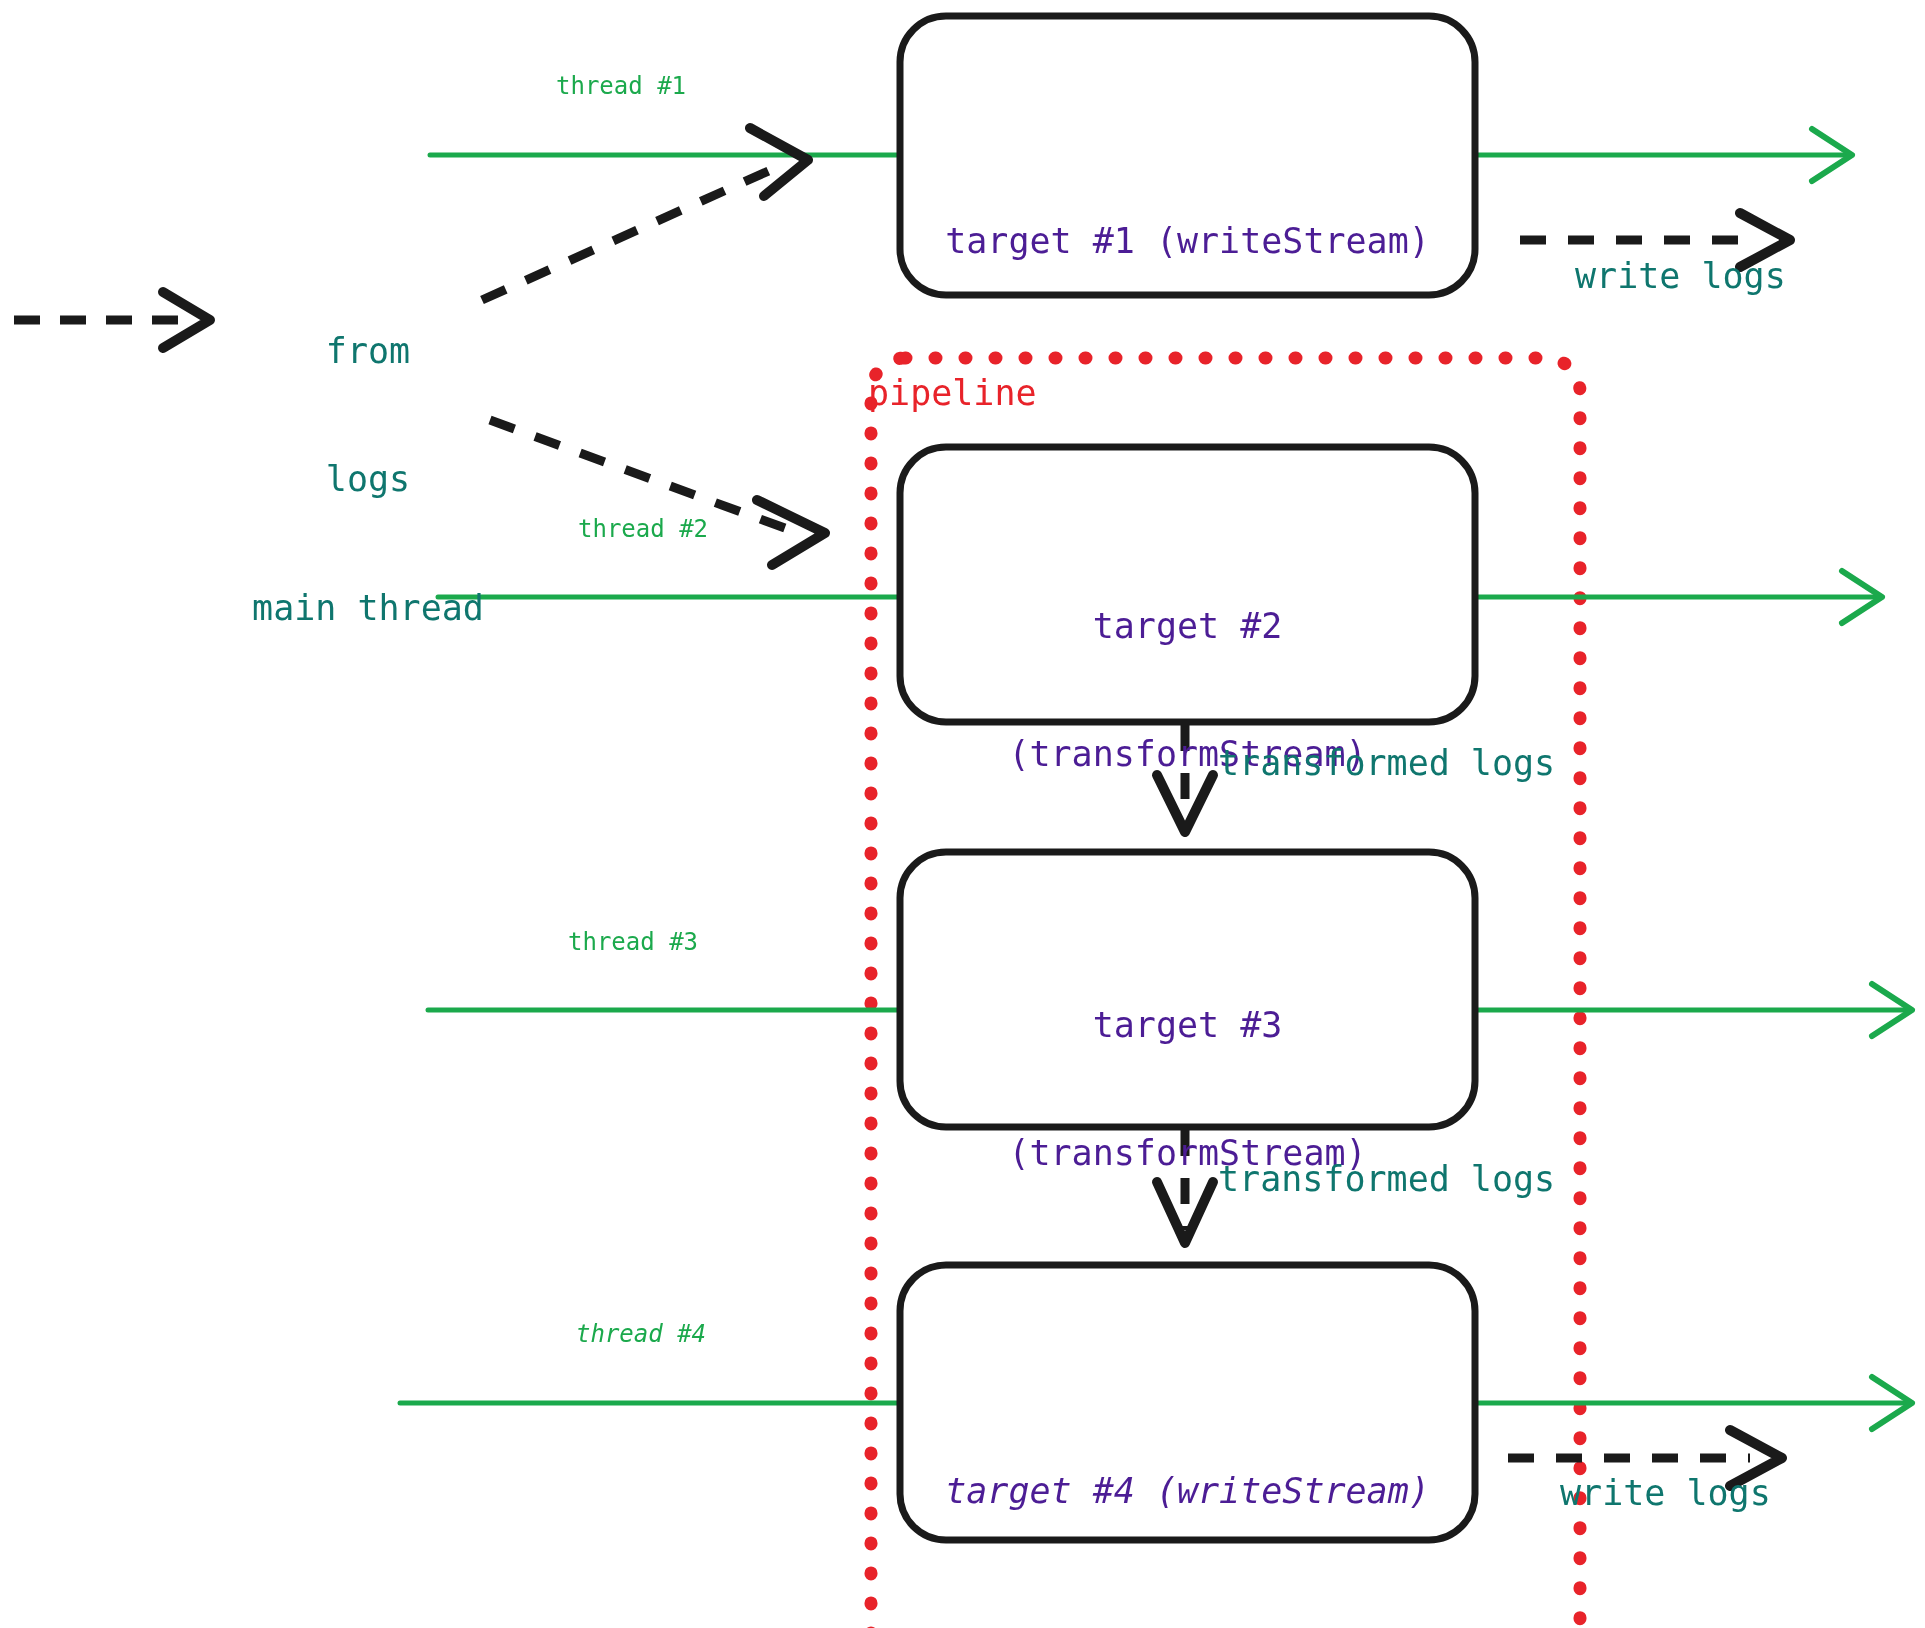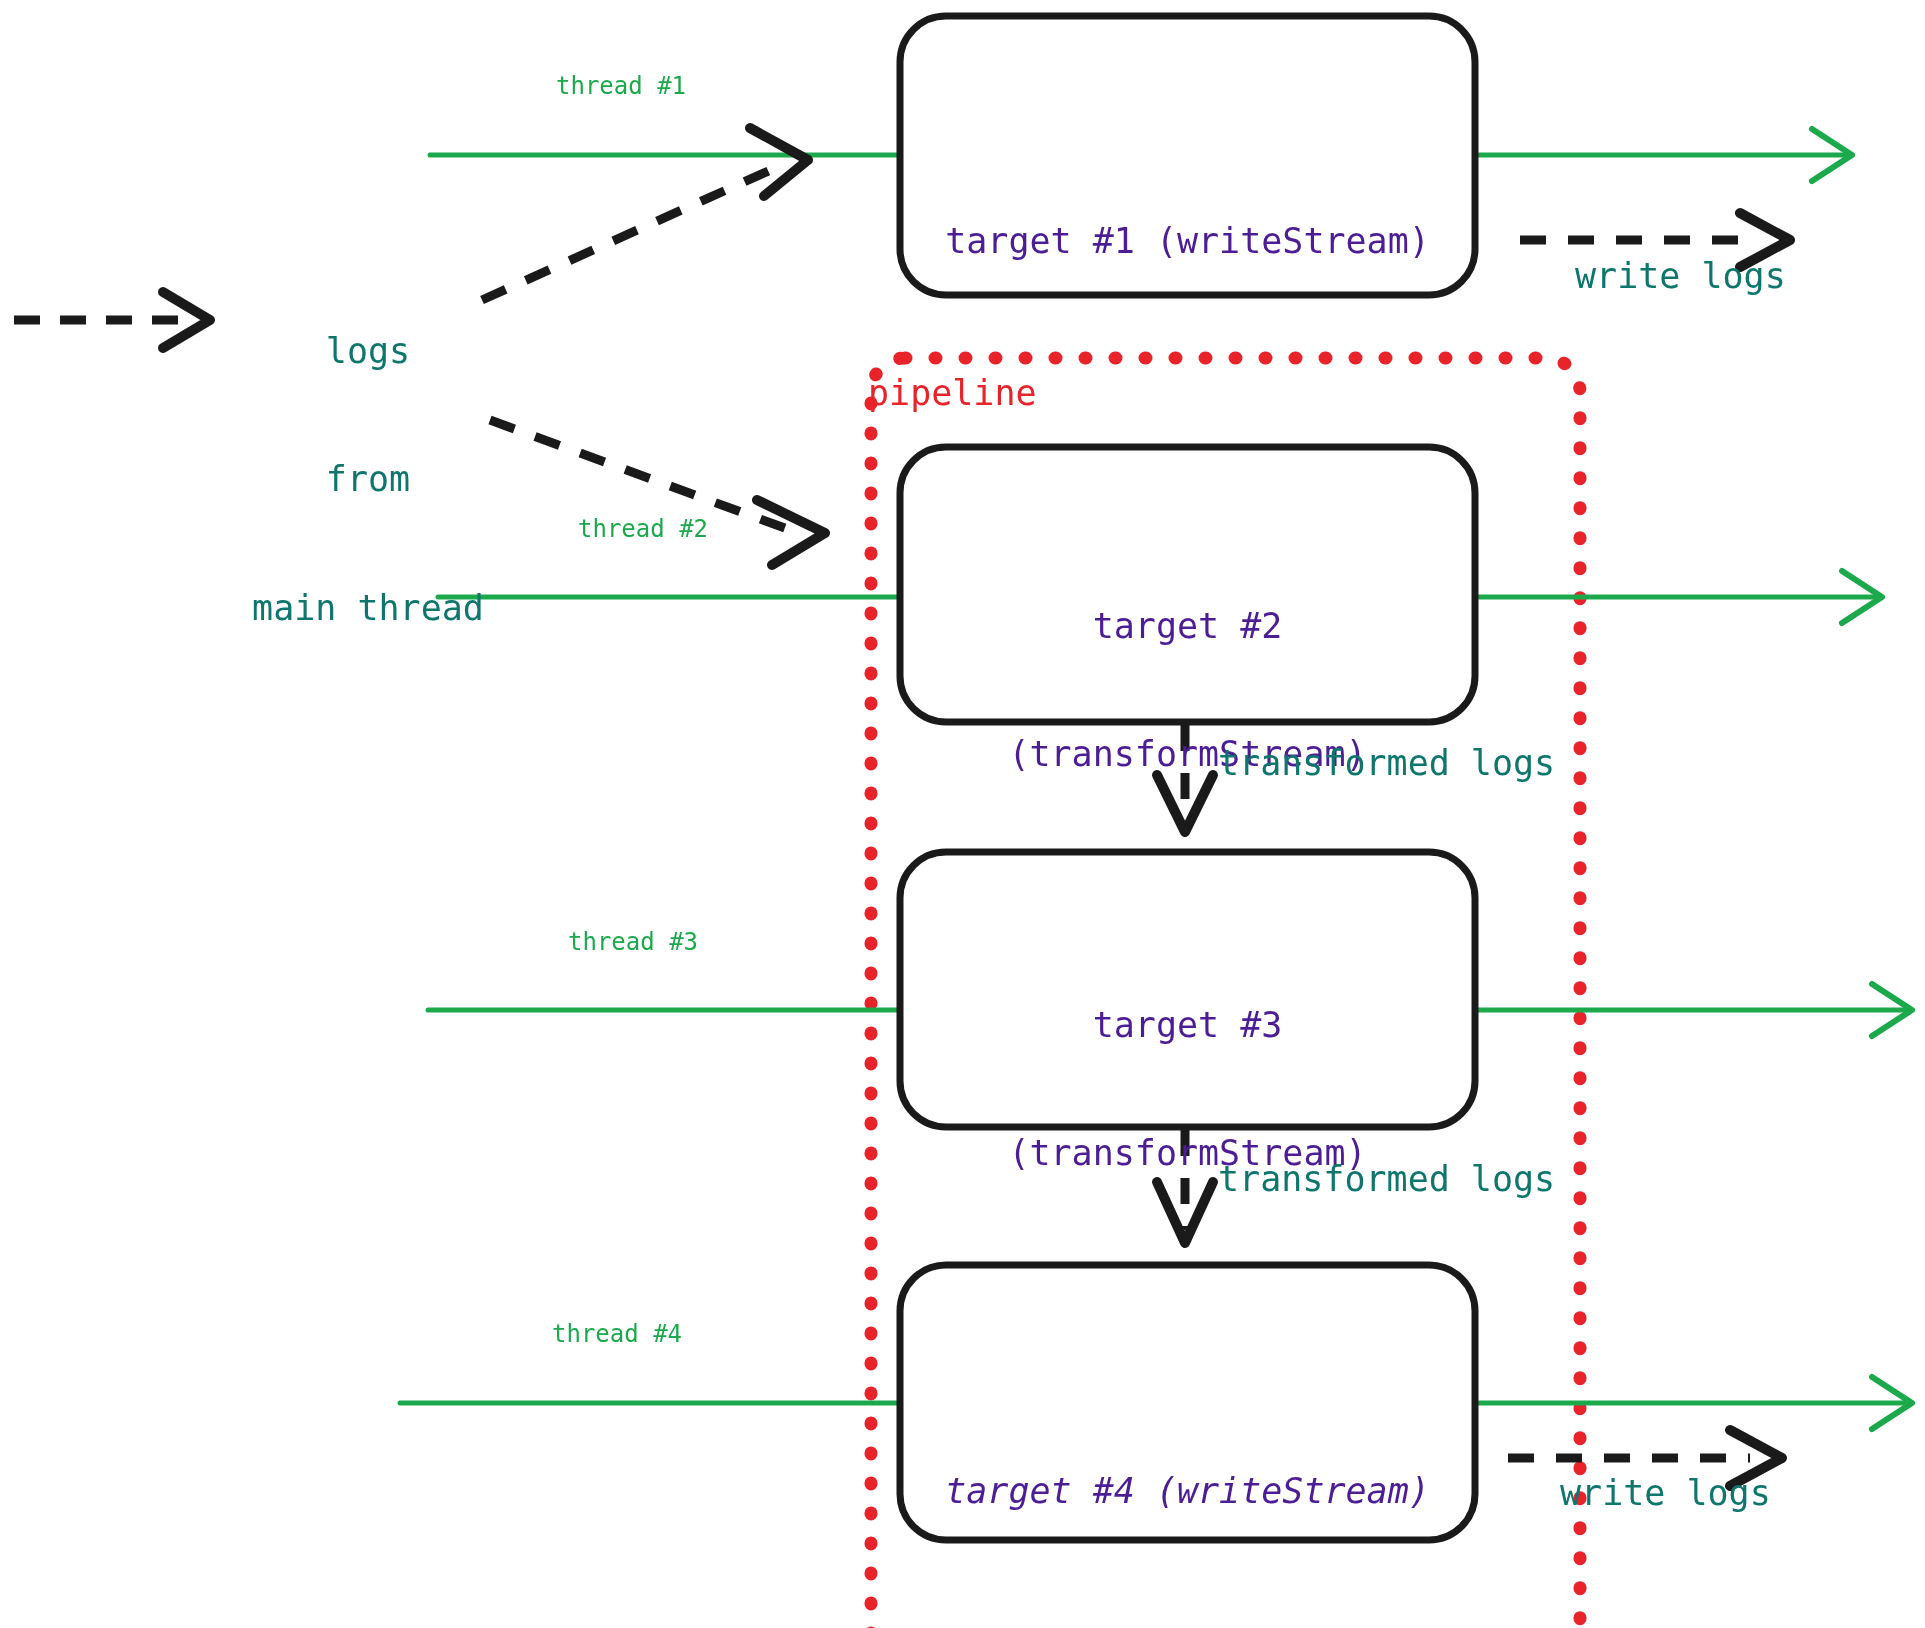--- a/index.html
+++ b/index.html
@@ -101,29 +101,29 @@
     <polyline points="1730,1430 1782,1458 1730,1486" fill="none" stroke="#1a1a1a" stroke-width="10" stroke-linecap="round" stroke-linejoin="round"></polyline>
 
     <line x1="1185" y1="725" x2="1185" y2="820" stroke="#1a1a1a" stroke-width="9" stroke-linecap="butt" stroke-dasharray="26 22"></line>
     <polyline points="1157,775 1185,832 1213,775" fill="none" stroke="#1a1a1a" stroke-width="10" stroke-linecap="round" stroke-linejoin="round"></polyline>
 
     <line x1="1185" y1="1130" x2="1185" y2="1230" stroke="#1a1a1a" stroke-width="9" stroke-linecap="butt" stroke-dasharray="26 22"></line>
     <polyline points="1157,1182 1185,1243 1213,1182" fill="none" stroke="#1a1a1a" stroke-width="10" stroke-linecap="round" stroke-linejoin="round"></polyline>
   </svg>
 
   <div class="lbl black-label center-label" style="left:218px; top:245px; width:300px;">
+    <div>from</div>
     <div>logs</div>
-    <div>from</div>
     <div>main thread</div>
   </div>
 
   <div class="lbl green-label" style="left:556px; top:72px;">thread #1</div>
   <div class="lbl green-label" style="left:578px; top:515px;">thread #2</div>
   <div class="lbl green-label" style="left:568px; top:928px;">thread #3</div>
-  <div class="lbl green-label" style="left:552px; top:1320px;">thread #4</div>
+  <div class="lbl green-label" style="left:576px; top:1320px;font-style:italic;">thread #4</div>
 
   <div class="lbl red-label" style="left:868px; top:372px;">pipeline</div>
 
   <div class="lbl box-label" style="left:900px; top:135px; width:575px;">
     <div>target #1 (writeStream)</div>
   </div>
 
   <div class="lbl box-label" style="left:900px; top:520px; width:575px;">
     <div>target #2</div>
     <div>(transformStream)</div>

